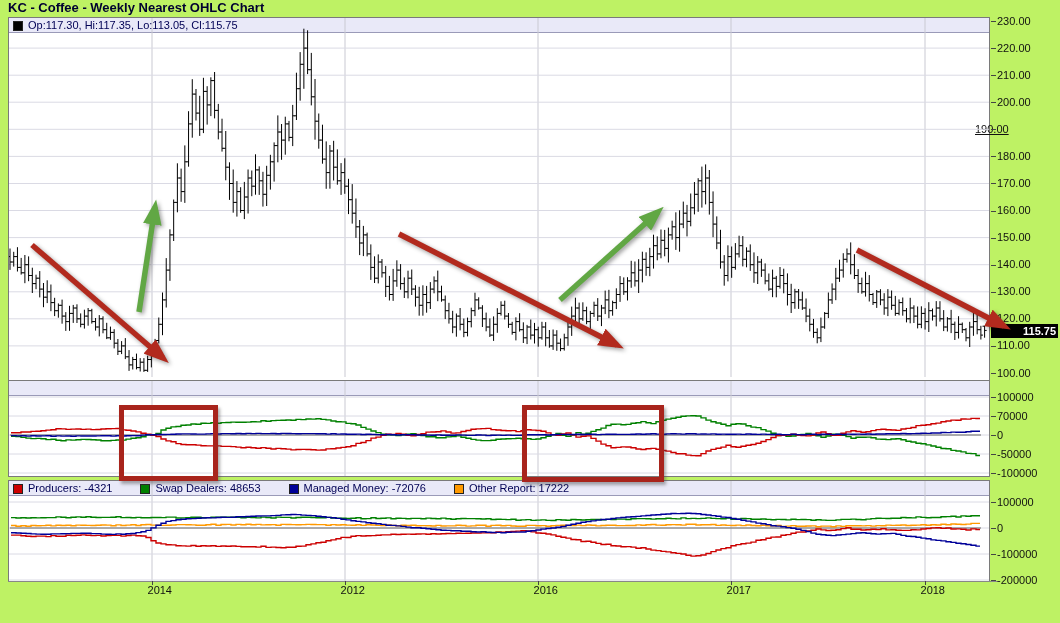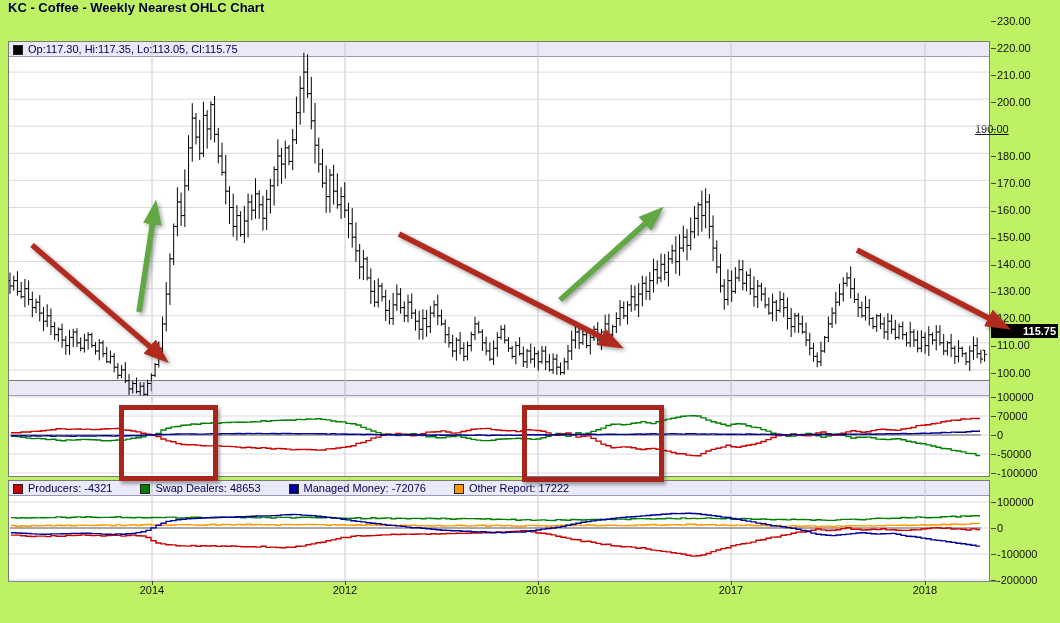--- a/index.html
+++ b/index.html
@@ -1,36 +1,36 @@
 <!DOCTYPE html>
 <html><head>
 <meta charset="utf-8">
 <style>
   html,body{margin:0;padding:0;background:#fff;}
   #stage{position:relative;width:1060px;height:623px;background:#bef264;overflow:hidden;
          font-family:"Liberation Sans",sans-serif;}
   .title{position:absolute;left:8px;top:0px;font-size:13px;font-weight:bold;color:#000030;}
   .panel{position:absolute;left:8px;width:982px;background:#fff;border:1px solid #7a7a7a;box-sizing:border-box;}
-  #panel-price{top:17px;height:434px;margin-top:24px;}
+  #panel-price{top:17px;height:434px;}
   #panel-cot-spec{top:380px;height:97px;}
   #panel-cot-disagg{top:480px;height:102px;}
   .legend-strip{position:absolute;left:0;top:0;right:0;height:14px;background:#e9e9f8;
                 border-bottom:1px solid #9a9ab8;z-index:1;}
   .legend-row{position:absolute;left:4px;top:1px;z-index:6;display:flex;gap:28px;white-space:nowrap;}
   .leg-item{font-size:11px;color:#000055;display:flex;align-items:center;line-height:13px;}
   .sw{display:inline-block;width:8px;height:8px;margin-right:5px;border:1px solid #222;}
   .sw-black{background:#000000;}
   .sw-green{background:#008000;}
   .sw-blue{background:#000099;}
   .sw-red{background:#cc0000;}
   .sw-orange{background:#ff9900;}
   .chart-svg{position:absolute;left:0;top:0;z-index:3;}
   .axis-label{position:absolute;font-size:11px;color:#111;line-height:13px;}
   .tickmark{position:absolute;background:#444;}
-  .year-label{position:absolute;font-size:11px;color:#111;width:40px;text-align:center;}
+  .year-label{position:absolute;font-size:11px;color:#111;width:40px;text-align:right;}
   #price-callout{position:absolute;left:991px;background:#000;color:#fff;font-size:11px;
                  font-weight:bold;padding:0 2px;line-height:14px;z-index:10;}
   .hl-box{position:absolute;border:5px solid #a8241c;box-shadow:2px 3px 3px rgba(70,70,70,.45);
           z-index:40;background:transparent;}
   #overlay{position:absolute;left:0;top:0;z-index:50;pointer-events:none;}
   #xaxis-line{position:absolute;left:8px;top:581px;width:990px;height:1px;background:#888;}
 </style>
 </head>
 <body>
 

